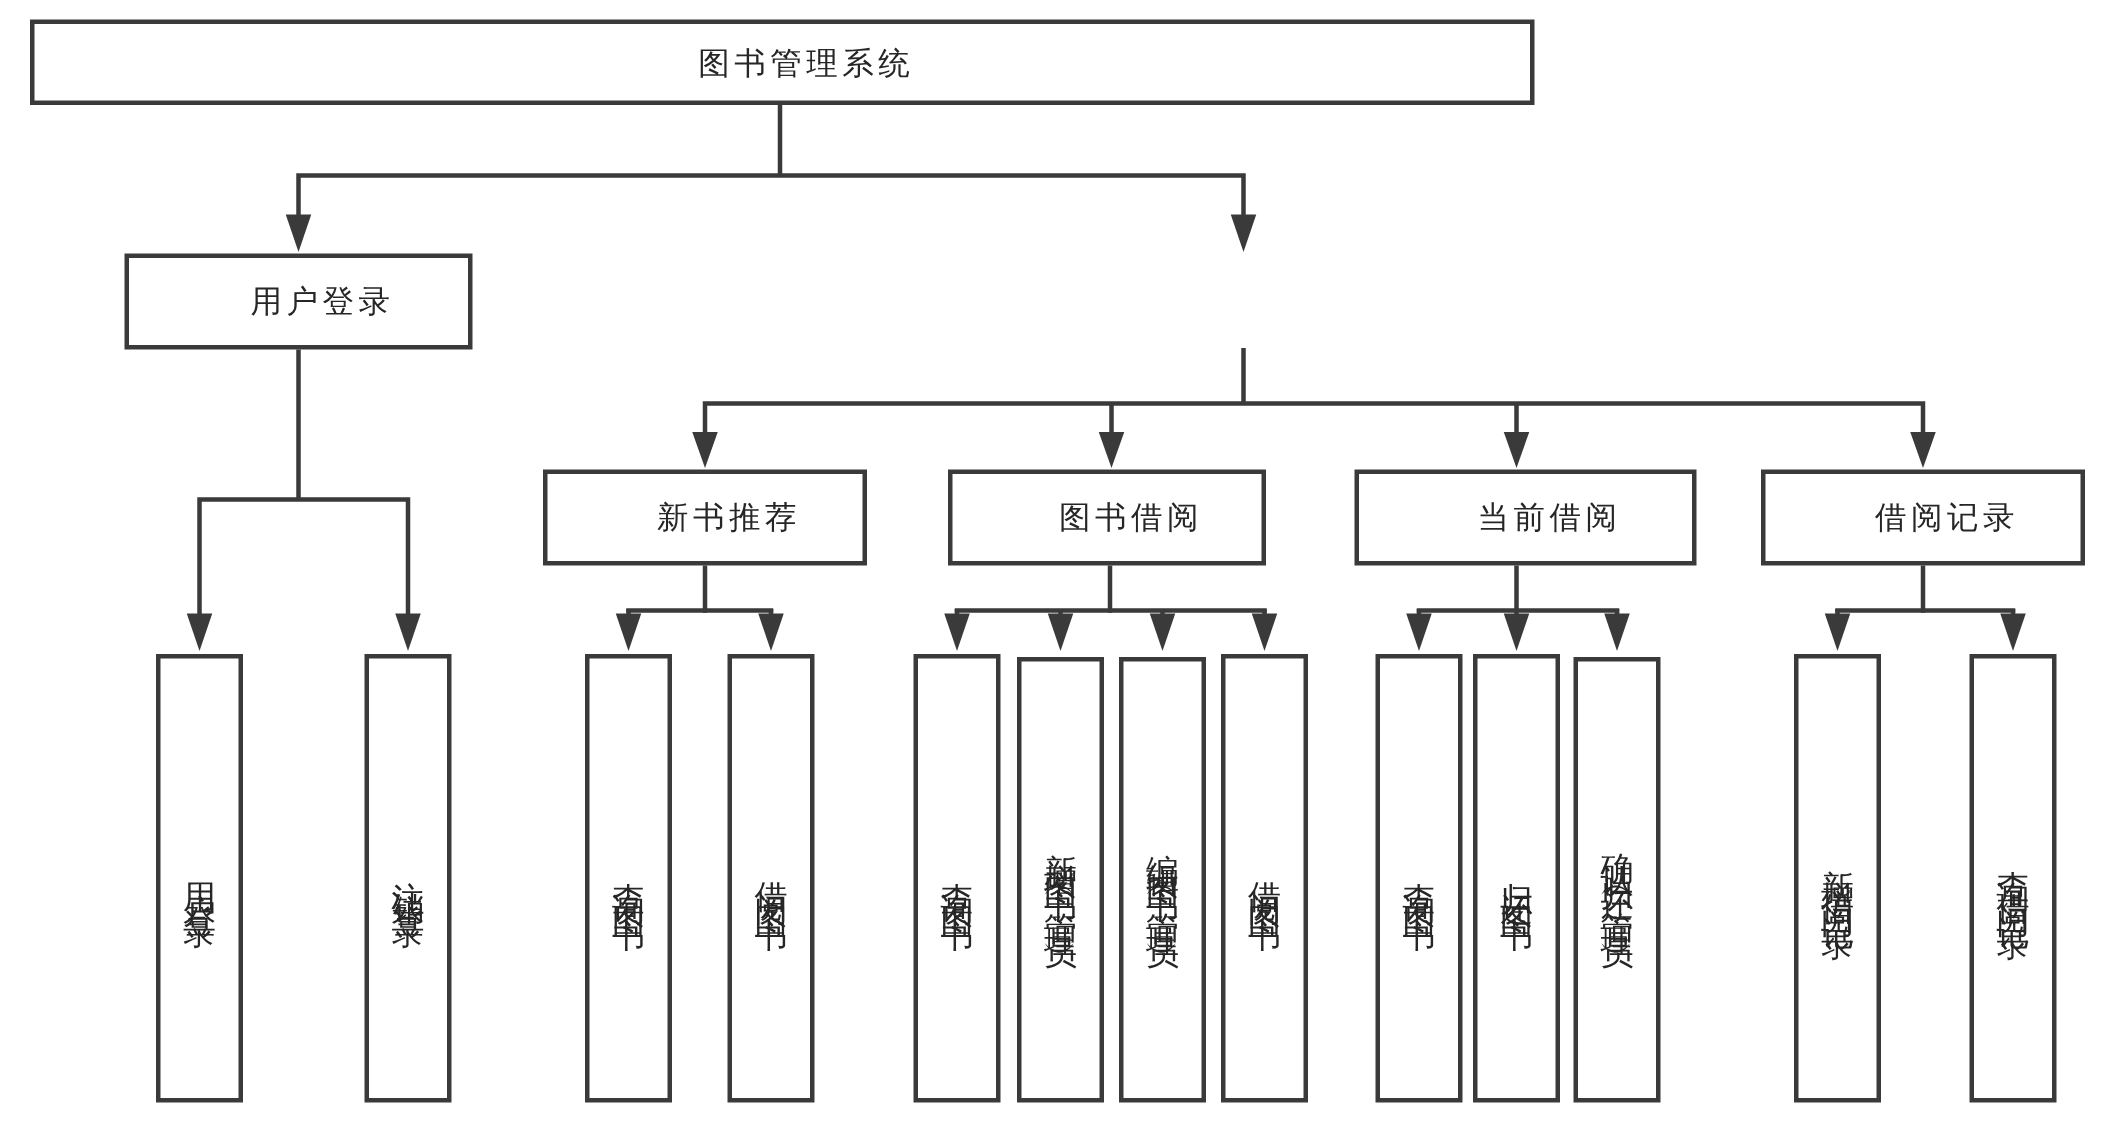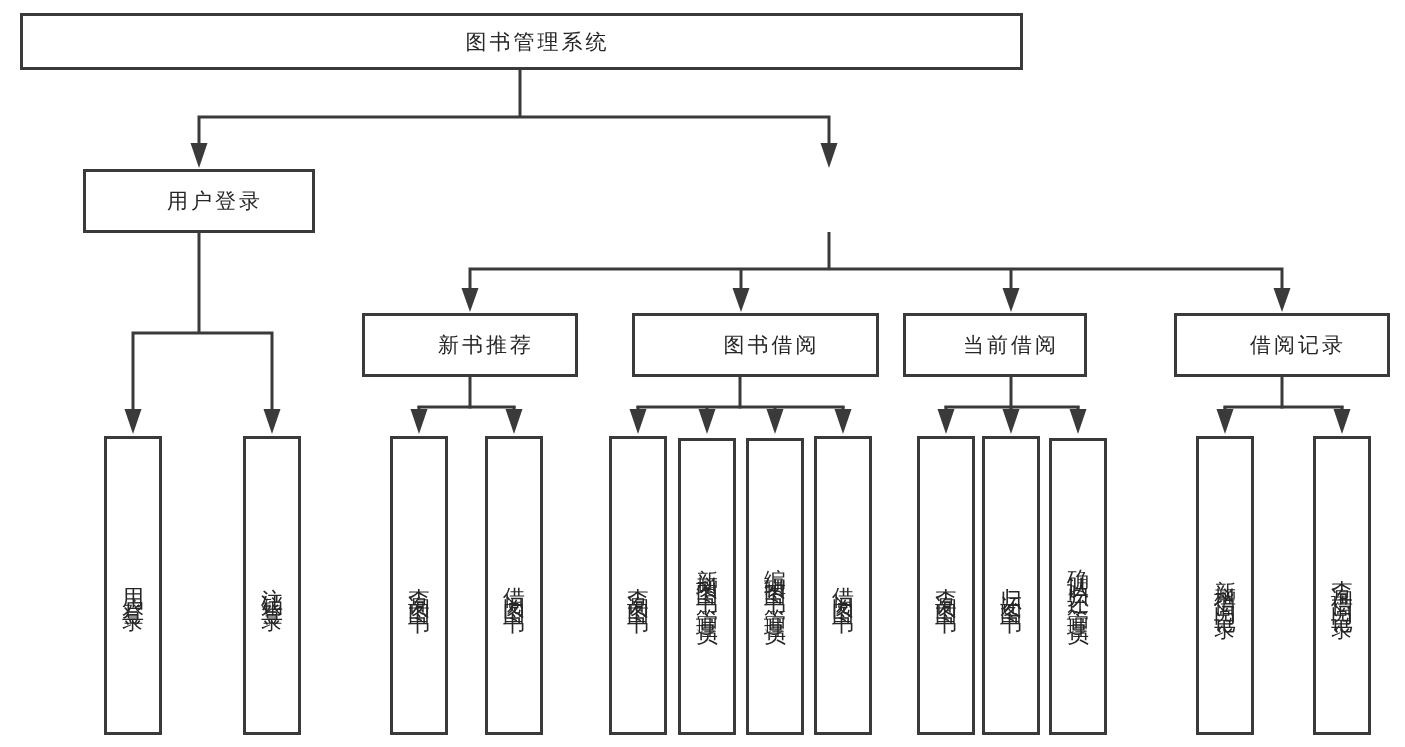--- a/index.html
+++ b/index.html
@@ -101,22 +101,22 @@
       <polygon points="1216.5,409 1233.5,409 1225,434"></polygon>
       <polygon points="1333.5,409 1350.5,409 1342,434"></polygon>
     </g>
   </svg>
 
   <div class="box hbox" style="left:20px; top:13px; width:1003px; height:57px;">图书管理系统</div>
 
   <div class="box hbox" style="left:83px; top:169px; width:232px; height:64px;">用户登录</div>
 
   <div class="box hbox" style="left:362px; top:313px; width:216px; height:64px;">新书推荐</div>
-  <div class="box hbox" style="left:632px; top:313px; width:247px; height:64px;font-family:Liberation Serif, serif;">图书借阅</div>
-  <div class="box hbox" style="left:903px; top:313px; width:184px; height:64px;">当前借阅</div>
+  <div class="box hbox" style="left:632px; top:313px; width:212px; height:64px;font-family:Liberation Serif, serif;">图书借阅</div>
+  <div class="box hbox" style="left:903px; top:313px; width:228px; height:64px;">当前借阅</div>
   <div class="box hbox" style="left:1174px; top:313px; width:216px; height:64px;">借阅记录</div>
 
   <div class="box vbox" style="left:104px; top:436px; width:58px; height:299px;">用户登录</div>
   <div class="box vbox" style="left:243px; top:436px; width:58px; height:299px;">注销登录</div>
 
   <div class="box vbox" style="left:390px; top:436px; width:58px; height:299px;">查询图书</div>
   <div class="box vbox" style="left:485px; top:436px; width:58px; height:299px;">借阅图书</div>
 
   <div class="box vbox" style="left:609px; top:436px; width:58px; height:299px;">查询图书</div>
   <div class="box vbox" style="left:678px; top:438px; width:58px; height:297px;">新增图书（管理员）</div>

